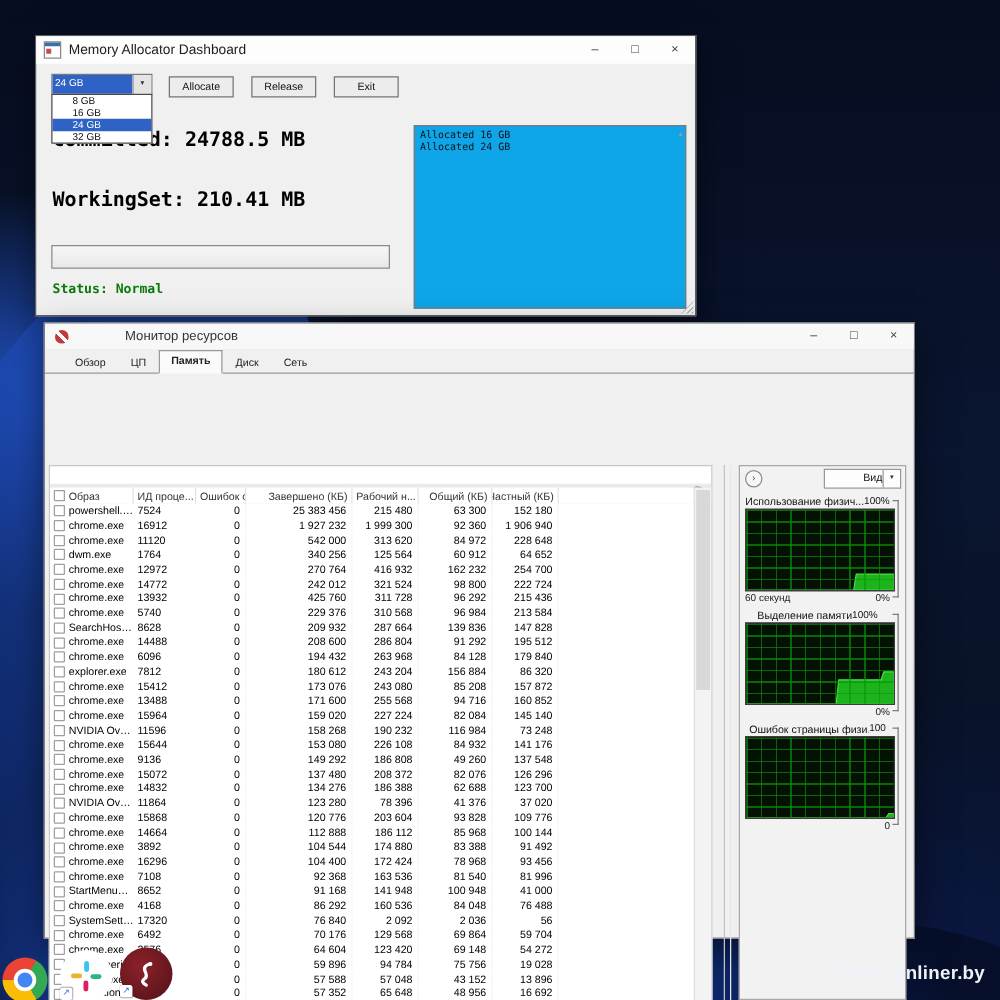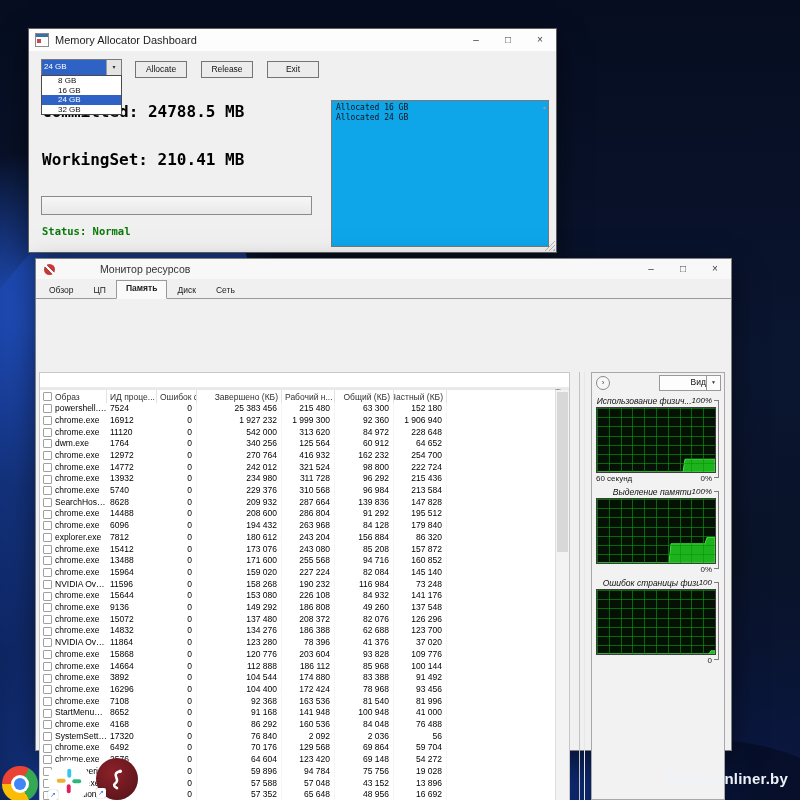--- a/index.html
+++ b/index.html
@@ -52,21 +52,21 @@
         clip-path:polygon(100% 0,100% 100%,0 100%);}
 
   
   #win-res{left:35px;top:258px;width:695px;height:491px;border-color:#7f7f7f;}
   #win-res .tbar{height:20px;padding-left:8px;background:#f8f8f8;}
   #win-res .ttitle{font-size:10.5px;color:#333;margin-left:8px;padding-left:37px;}
   .rm-icon{width:11px;height:11px;border-radius:50%;background:
      linear-gradient(45deg,rgba(0,0,0,0) 42%,#fff 42% 58%,rgba(0,0,0,0) 58%),#c23a3a;}
   #menubar{height:16px;display:flex;align-items:center;padding-left:3px;border-bottom:1px solid #e3e3e3;}
   .mitem{font-size:8.5px;color:#222;padding:2px 8px;}
-  #tabstrip{height:19px;display:flex;align-items:flex-end;padding-left:3px;border-bottom:1px solid #9a9a9a;}
+  #tabstrip{height:19px;display:flex;align-items:flex-end;padding-left:14px;border-bottom:1px solid #9a9a9a;}
   .tab{font-size:8.5px;color:#222;padding:2px 9px 3px;border:1px solid rgba(0,0,0,0);margin-bottom:-1px;}
   .tab.active{background:#fafafa;border-color:#9a9a9a;border-bottom-color:#fafafa;font-weight:bold;padding-bottom:5px;}
   #res-content{position:absolute;left:0;right:0;top:56px;bottom:0;}
   .divline{position:absolute;left:543px;top:57px;height:430px;border-left:1px solid #c2c2c2;}
   .divline2{position:absolute;left:548px;top:57px;height:430px;border-left:1px solid #e6e6e6;}
 
   
   #panel{position:absolute;left:3px;top:57px;width:531px;height:431px;background:#fff;border:1px solid #c7c7c7;box-sizing:border-box;}
   #pheader{position:absolute;left:0;right:0;top:14px;height:17px;background:linear-gradient(#ececec,#d0d0d0);
            border-bottom:1px solid #ababab;}
@@ -94,21 +94,21 @@
   
   #gpanel{position:absolute;left:555px;top:57px;width:134px;height:428px;border:1px solid #a8a8a8;
           background:#f2f2f2;box-sizing:border-box;padding:2px;}
   #vbar{position:relative;height:16px;margin-bottom:4px;}
   #vbar .expand{position:absolute;left:2px;top:1px;width:12px;height:12px;border:1px solid #8a8a8a;border-radius:50%;
         background:#f7f7f7;font-size:8px;line-height:11px;text-align:center;color:#444;}
   #viewbtn{position:absolute;right:1px;top:0;width:60px;height:14px;background:#fdfdfd;border:1px solid #999;display:flex;}
   #viewbtn .vlabel{flex:1;font-size:8.5px;text-align:right;line-height:13px;color:#111;}
   #viewbtn .varrow{width:13px;border-left:1px solid #999;font-size:5px;line-height:13px;text-align:center;color:#333;}
   .gsec{position:relative;margin:0 1px 3px 1px;}
-  .glabel{display:flex;justify-content:flex-end;font-size:8.5px;color:#111;padding:1px 9px 1px 1px;font-style:italic;}
+  .glabel{display:flex;justify-content:center;font-size:8.5px;color:#111;padding:1px 9px 1px 1px;}
   .glabel .gt{max-width:96px;overflow:hidden;white-space:nowrap;}
   .glabel .gmax{font-size:8px;}
   .gbox{position:relative;width:118px;height:64px;margin-left:1px;background:#041104;border:1px solid #3c3c3c;}
   .gbox svg{position:absolute;inset:0;width:100%;height:100%;}
   .ggrid{position:absolute;inset:0;background:
      repeating-linear-gradient(to right,rgba(10,150,10,.65) 0 1px,rgba(0,0,0,0) 1px 11.8px),
      repeating-linear-gradient(to bottom,rgba(10,150,10,.65) 0 1px,rgba(0,0,0,0) 1px 9.2px);}
   .gfoot{display:flex;justify-content:space-between;font-size:8px;color:#222;padding:1px 9px 0 1px;min-height:9px;}
   .bracket{position:absolute;right:2px;top:5px;bottom:5px;width:4px;border:1px solid #7d7d7d;border-left:none;}
 
@@ -292,21 +292,21 @@
             <div class="cell cnum">222 724</div>
             <div class="cell"></div>
           </div>
           <div class="prow">
             <div class="cell cname">
               <span class="cbox"></span>
               <span class="nm">chrome.exe</span>
             </div>
             <div class="cell cid">13932</div>
             <div class="cell cnum">0</div>
-            <div class="cell cnum">234 980</div>
+            <div class="cell cnum">425 760</div>
             <div class="cell cnum">311 728</div>
             <div class="cell cnum">96 292</div>
             <div class="cell cnum">215 436</div>
             <div class="cell"></div>
           </div>
           <div class="prow">
             <div class="cell cname">
               <span class="cbox"></span>
               <span class="nm">chrome.exe</span>
             </div>

